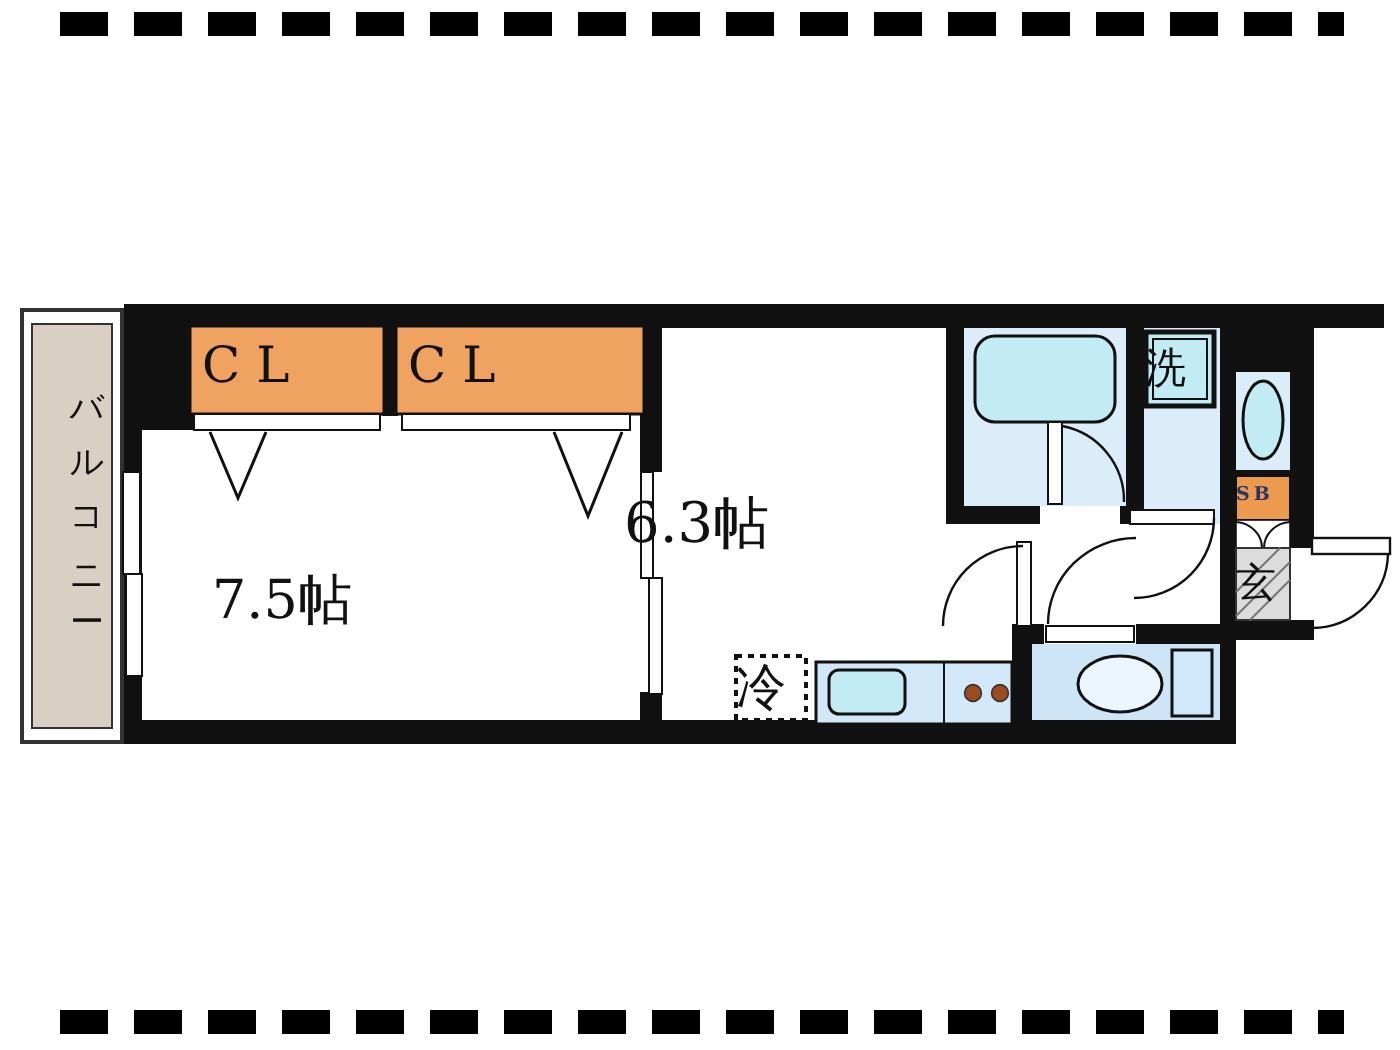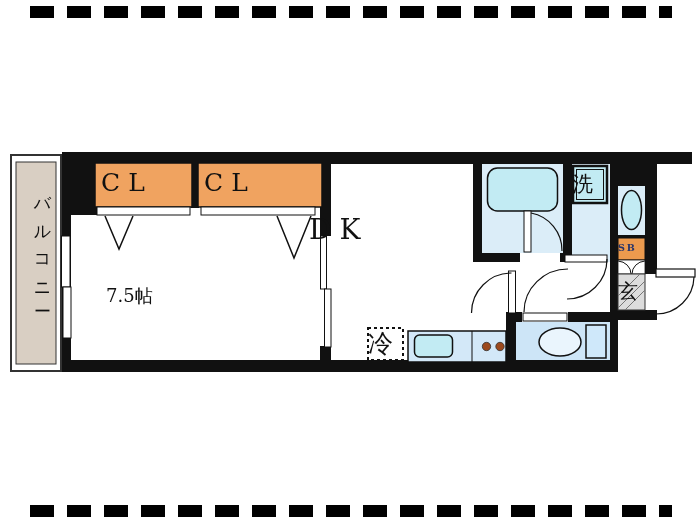--- a/index.html
+++ b/index.html
@@ -10,21 +10,21 @@
 atomic    background:repeating-linear-gradient(90deg,#000 0 24px,transparent 24px 37px);}
   .film-strip{background:repeating-linear-gradient(90deg,#000 0 24px,transparent 24px 37px);}
   .film-strip.top{top:6px;}
   .film-strip.bottom{top:505px;}
   .lbl{position:absolute;color:#111;text-align:left;line-height:1.05;white-space:nowrap;}
   .lbl-balcony{left:23px;top:184px;width:28px;height:170px;font-size:17px;
                writing-mode:vertical-rl;letter-spacing:10px;white-space:normal;}
   .lbl-cl1{left:95px;top:170px;width:97px;font-size:25px;letter-spacing:8px;padding-left:6px;box-sizing:border-box;}
   .lbl-cl2{left:198px;top:170px;width:124px;font-size:25px;letter-spacing:8px;padding-left:6px;box-sizing:border-box;}
   .lbl-room-name{left:101px;top:253px;width:200px;font-size:27px;}
-  .lbl-room-size{left:106px;top:287px;width:200px;font-size:18px;}
+  .lbl-room-size{left:106px;top:287px;width:200px;font-size:27px;}
   .lbl-dk{left:303px;top:215px;width:200px;font-size:28px;letter-spacing:8px;padding-left:6px;box-sizing:border-box;}
   .lbl-dk-size{left:312px;top:247px;width:200px;font-size:28px;}
   .lbl-washer{left:572px;top:173px;width:36px;font-size:21px;}
   .lbl-sb{left:618px;top:243px;width:27px;font-size:9.5px;letter-spacing:2px;color:#27356b;font-weight:bold;}
   .lbl-genkan{left:618px;top:281px;width:27px;font-size:20px;}
   .lbl-fridge{left:368px;top:331px;width:35px;font-size:25px;}
 </style>
 </head>
 <body>
 
@@ -134,18 +134,18 @@
     <g>
       <rect x="508.5" y="271" width="7" height="42" fill="#fff" stroke="#111" stroke-width="1"></rect>
       <path d="M511.5,273 A40,40 0 0 0 471.5,313" fill="none" stroke="#111" stroke-width="1.2"></path>
     </g>
   </svg>
 
   <div class="lbl lbl-balcony">バルコニー</div>
   <div class="lbl lbl-cl1">CL</div>
   <div class="lbl lbl-cl2">CL</div>
   <div class="lbl lbl-room-size">7.5帖</div>
-  <div class="lbl lbl-dk">DK</div>
+  <div class="lbl lbl-dk-size">6.3帖</div>
   <div class="lbl lbl-washer">洗</div>
   <div class="lbl lbl-sb">SB</div>
   <div class="lbl lbl-genkan">玄</div>
   <div class="lbl lbl-fridge">冷</div>
 </div>
 
 </body></html>

